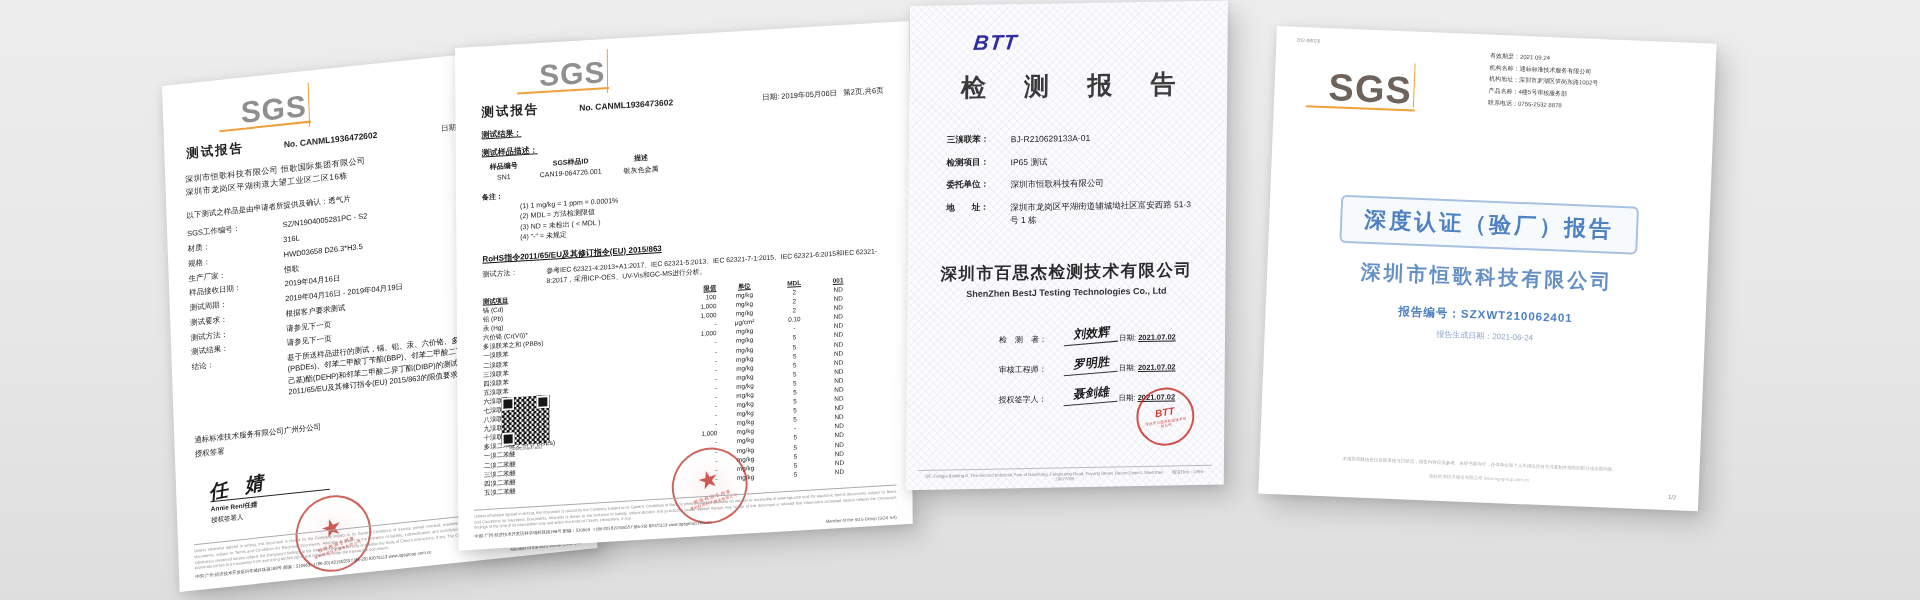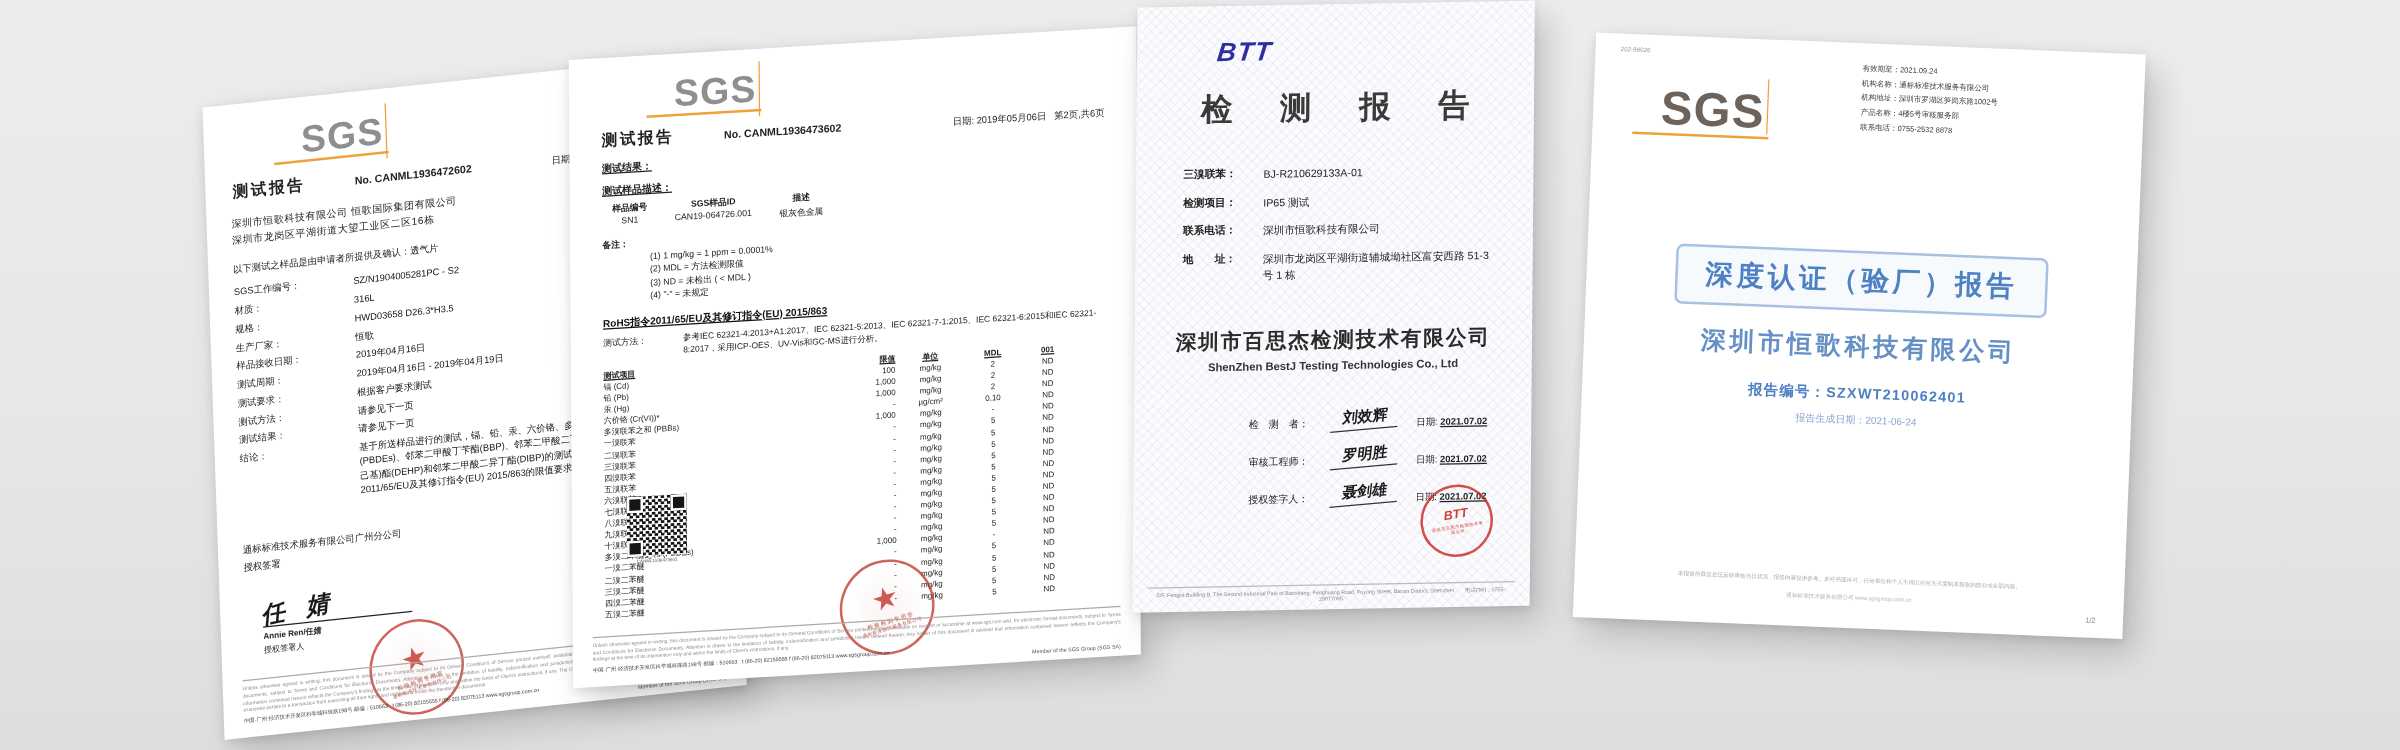--- a/index.html
+++ b/index.html
@@ -107,21 +107,21 @@
   .d3-fields .flabel { width:64px; font-size:8.5px; font-weight:700; color:#222; }
   .d3-fields .fvalue { font-size:8.5px; color:#222; line-height:1.6; }
   .d3-company { text-align:center; margin-top:34px; }
   .d3-company .cn { font-size:16.5px; font-weight:700; color:#2b2b2b; letter-spacing:1.5px; }
   .d3-company .en { font-size:9px; font-weight:700; color:#333; margin-top:4px; }
   .d3-signs { margin:28px 0 0 64px; }
   .srow { display:flex; align-items:flex-end; margin-bottom:11px; }
   .slabel { font-size:8px; color:#222; flex:none; width:66px; }
   .shand { font-size:12px; font-weight:700; color:#1a1a1a; transform:rotate(-4deg) skewX(-10deg);
            border-bottom:.8px solid #333; min-width:54px; text-align:center; padding:0 4px 1px; }
-  .sdate { font-size:7.5px; color:#222; margin-left:14px; }
+  .sdate { font-size:7.5px; color:#222; margin-left:0; }
   .sdate u { font-weight:600; }
   .d3-footer { position:absolute; left:12px; right:12px; bottom:6px; text-align:center;
                font-size:4.3px; color:#8a8a8a; border-top:.5px solid #bbb; padding-top:3px; }
 
   
   .d4-code { position:absolute; left:20px; top:10px; font-size:5px; color:#999; }
   .d4-info { position:absolute; right:26px; top:16px; width:200px; font-size:6px; color:#3c3c3c; line-height:1.95; }
   .d4-center { text-align:center; margin-top:88px; }
   .d4-box { display:inline-block; border:2px solid #a6c1e2; border-radius:6px; padding:7px 22px;
             font-size:22px; font-weight:700; letter-spacing:3px; color:#4e80c4;
@@ -483,21 +483,21 @@
           <span class="flabel">三溴联苯：</span>
           <span class="fvalue">BJ-R210629133A-01</span>
         </div>
 
         <div class="frow">
           <span class="flabel">检测项目：</span>
           <span class="fvalue">IP65 测试</span>
         </div>
 
         <div class="frow">
-          <span class="flabel">联系电话：</span>
+          <span class="flabel">委托单位：</span>
           <span class="fvalue">深圳市恒歌科技有限公司</span>
         </div>
 
         <div class="frow">
           <span class="flabel">地　　址：</span>
           <span class="fvalue">深圳市龙岗区平湖街道辅城坳社区富安西路 51-3 号 1 栋</span>
         </div>
       </div>
     <div class="d3-company">
       <div class="cn">深圳市百思杰检测技术有限公司</div>

